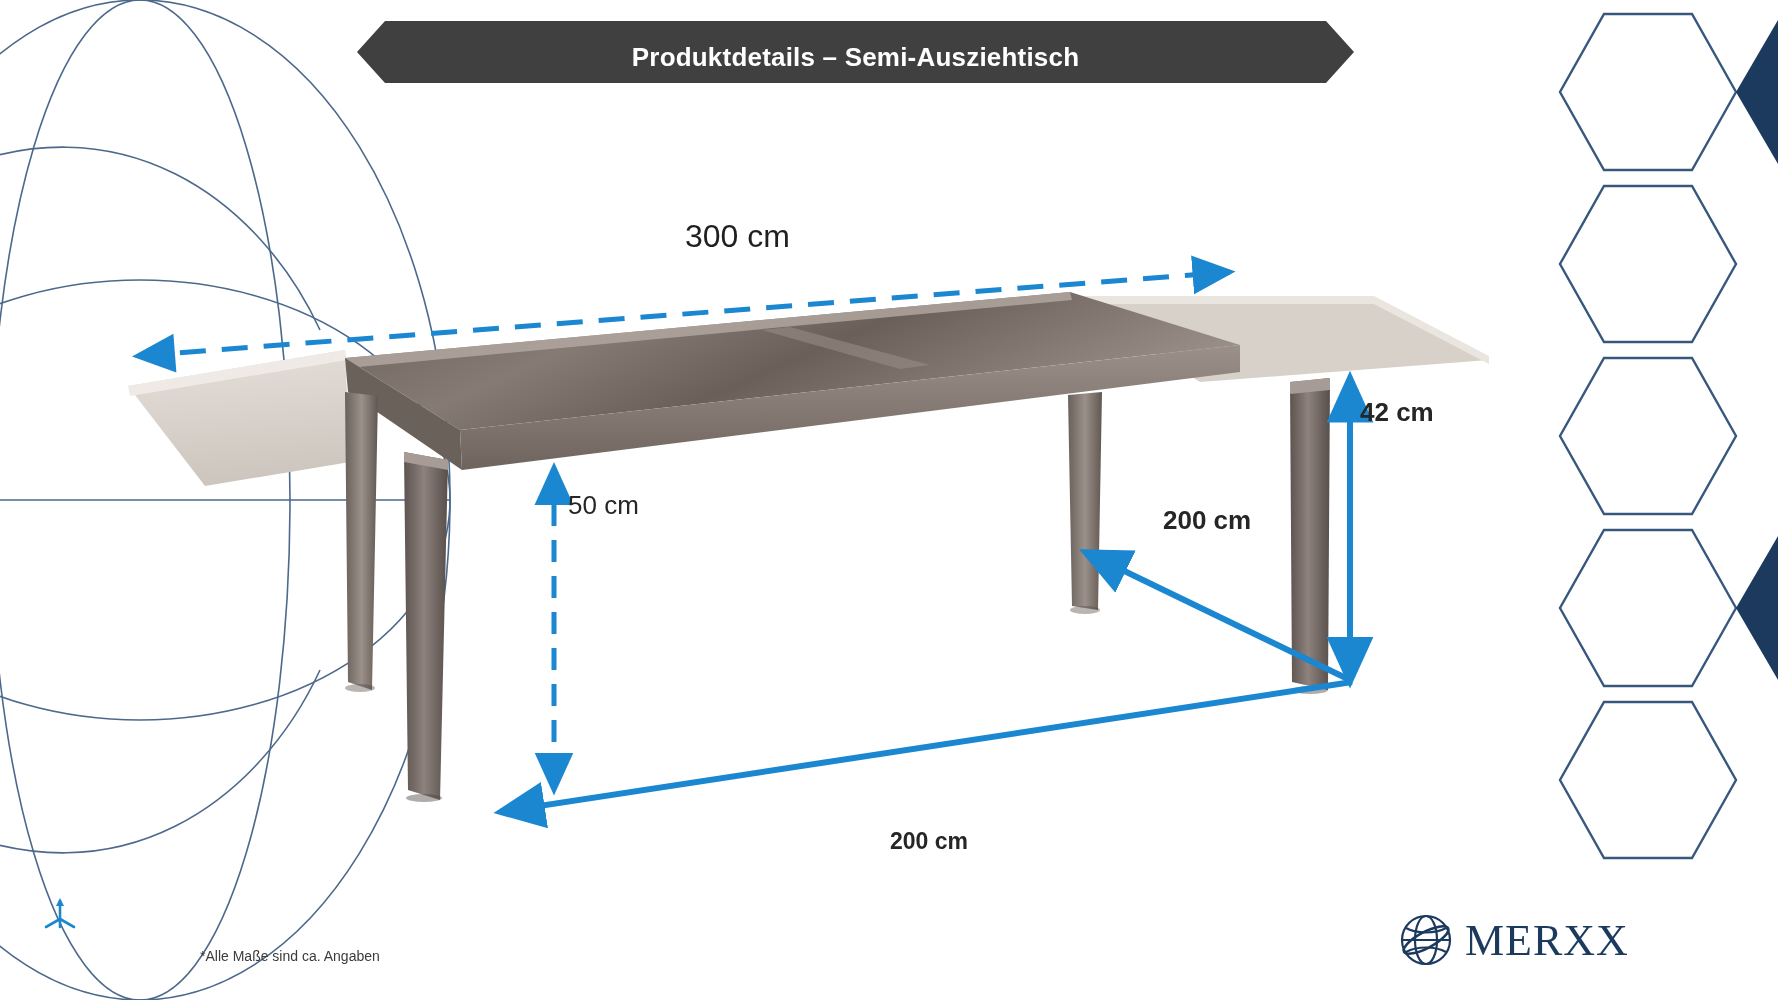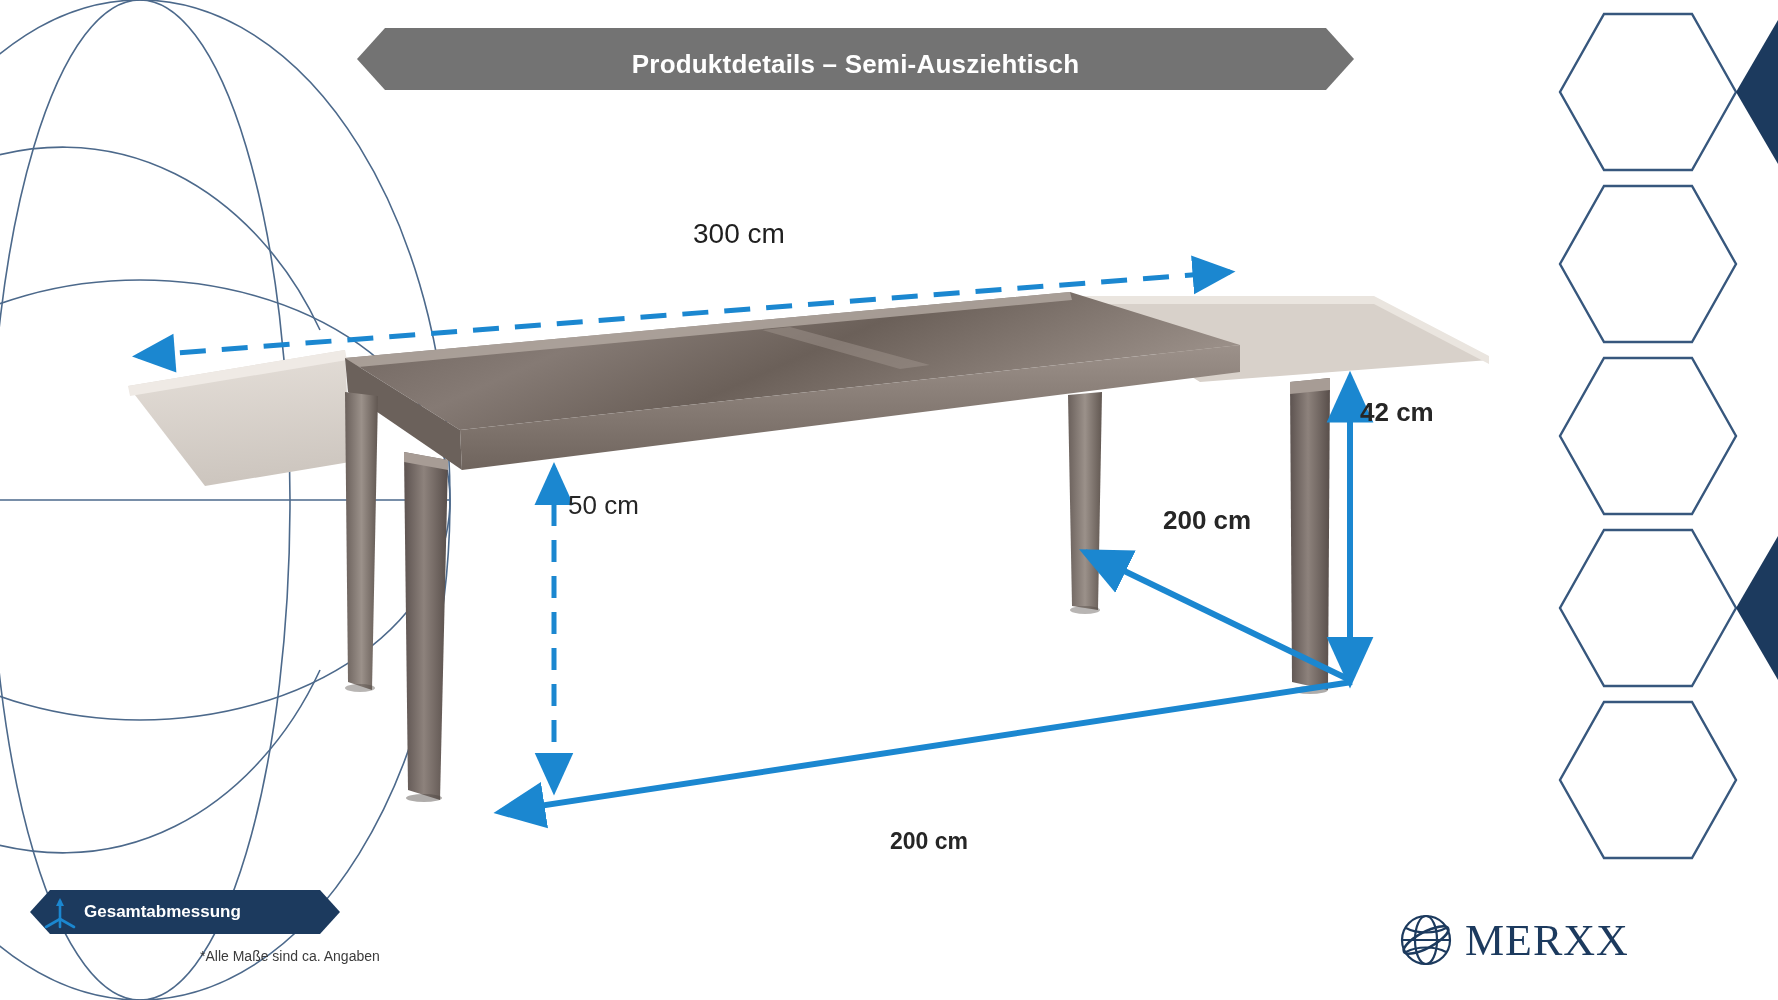--- a/index.html
+++ b/index.html
@@ -27,24 +27,24 @@
     position: absolute;
     left: 0; top: 0;
     width: 1778px;
     height: 1000px;
   }
 
   
   .title-banner {
     position: absolute;
     left: 357px;
-    top: 28px;
+    top: 21px;
     width: 997px;
     height: 72px;
-    background: #737373;
+    background: #404040;
     clip-path: polygon(28px 0, 969px 0, 997px 31px, 969px 62px, 28px 62px, 0 31px);
     display: flex;
     align-items: center;
     justify-content: center;
   }
   .title-text {
     color: #ffffff;
     font-size: 26px;
     font-weight: bold;
     letter-spacing: 0.2px;
@@ -88,21 +88,21 @@
     white-space: nowrap;
   }
 
   
   .dim-label {
     position: absolute;
     font-weight: bold;
     color: #262626;
     white-space: nowrap;
   }
-  .dim-300 { left: 685px; top: 218px; font-size: 28px; font-weight: normal; color: #1f1f1f; margin-left: 8px; }
+  .dim-300 { left: 685px; top: 218px; font-size: 32px; font-weight: normal; color: #1f1f1f; }
   .dim-75  { left: 1360px; top: 397px; font-size: 26px; }
   .dim-68  { left: 568px; top: 490px; font-size: 26px; font-weight: normal; }
   .dim-100 { left: 1163px; top: 505px; font-size: 26px; }
   .dim-200 { left: 890px; top: 828px; font-size: 23px; }
 
   
   .logo {
     position: absolute;
     left: 1395px;
     top: 905px;
@@ -247,23 +247,20 @@
   <div class="title-banner">
     <span class="title-text">Produktdetails – Semi-Ausziehtisch</span>
   </div>
 
   <span class="dim-label dim-300">300 cm</span>
   <span class="dim-label dim-75">42 cm</span>
   <span class="dim-label dim-68">50 cm</span>
   <span class="dim-label dim-100">200 cm</span>
   <span class="dim-label dim-200">200 cm</span>
 
-  <div class="badge">
-    <span class="badge-text">Gesamtabmessung</span>
-  </div>
   <svg class="badge-axis-icon" viewBox="0 0 40 40" xmlns="http://www.w3.org/2000/svg">
     <g stroke="#1b87d0" stroke-width="2.6" fill="none" stroke-linecap="round">
       <line x1="20" y1="34" x2="20" y2="8"></line>
       <line x1="20" y1="26" x2="6" y2="34"></line>
       <line x1="20" y1="26" x2="34" y2="34"></line>
     </g>
     <path d="M20 5 L24 13 L16 13 Z" fill="#1b87d0"></path>
   </svg>
 
   <div class="footnote">*Alle Maße sind ca. Angaben</div>

